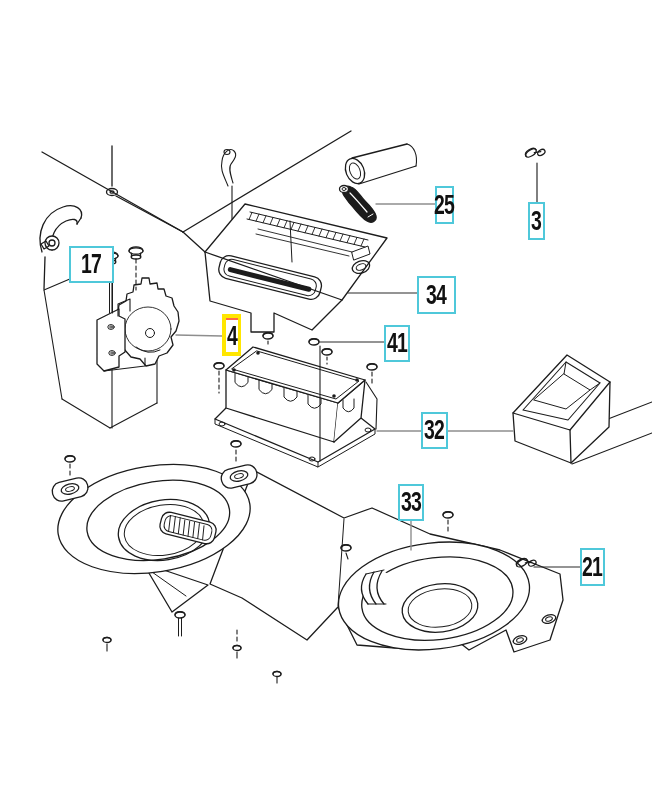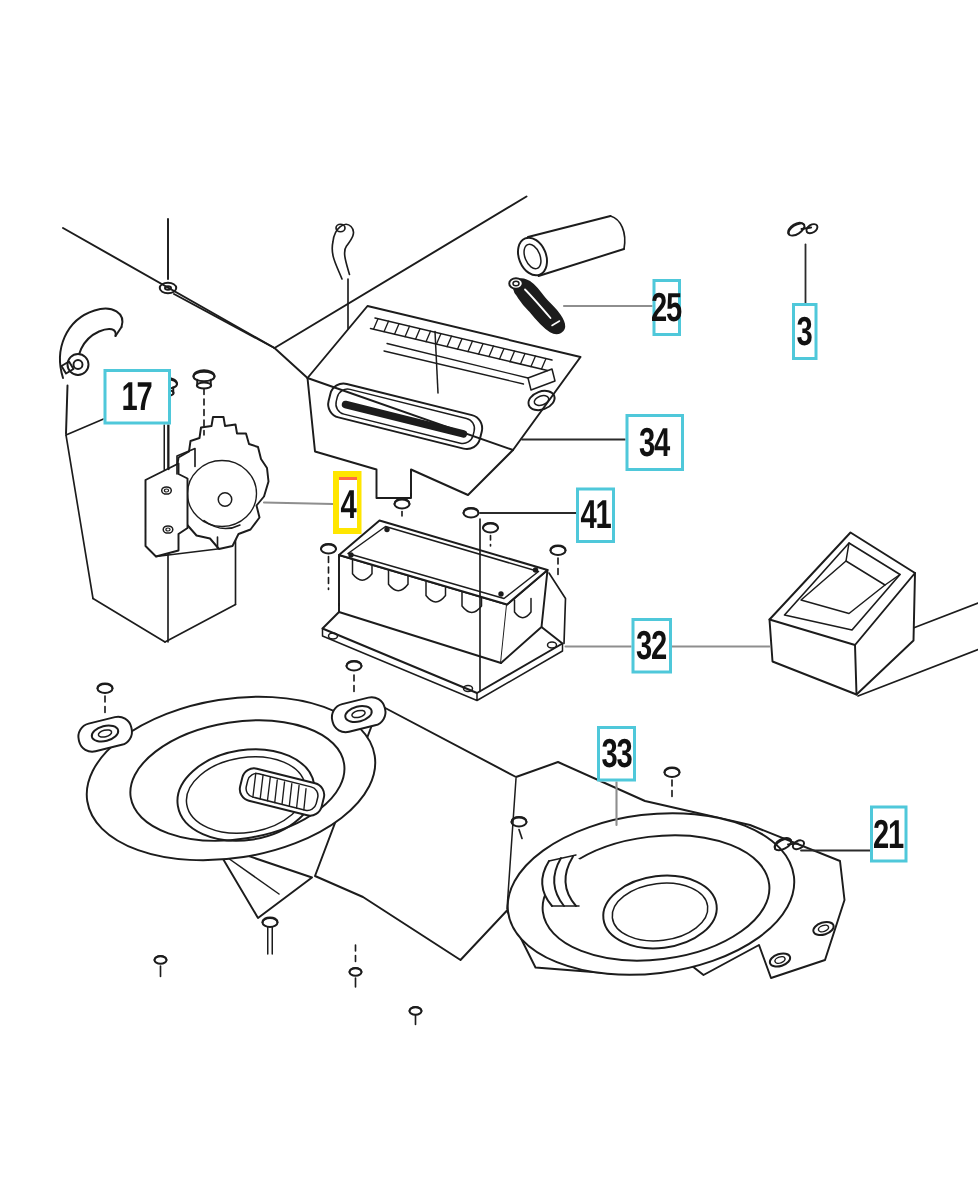--- a/index.html
+++ b/index.html
@@ -368,17 +368,17 @@
 </div>
 
 <div class="callout" style="left:421px;top:412px;width:27px;height:37px;">
   <span>32</span>
 </div>
 
 <div class="callout" style="left:398px;top:472px;width:26px;height:37px;margin-top:12px;">
   <span>33</span>
 </div>
 
-<div class="callout" style="left:580px;top:537px;width:25px;height:38px;">
+<div class="callout" style="left:580px;top:548px;width:25px;height:38px;">
   <span>21</span>
 </div>
 
 </div>
 
 </body></html>

